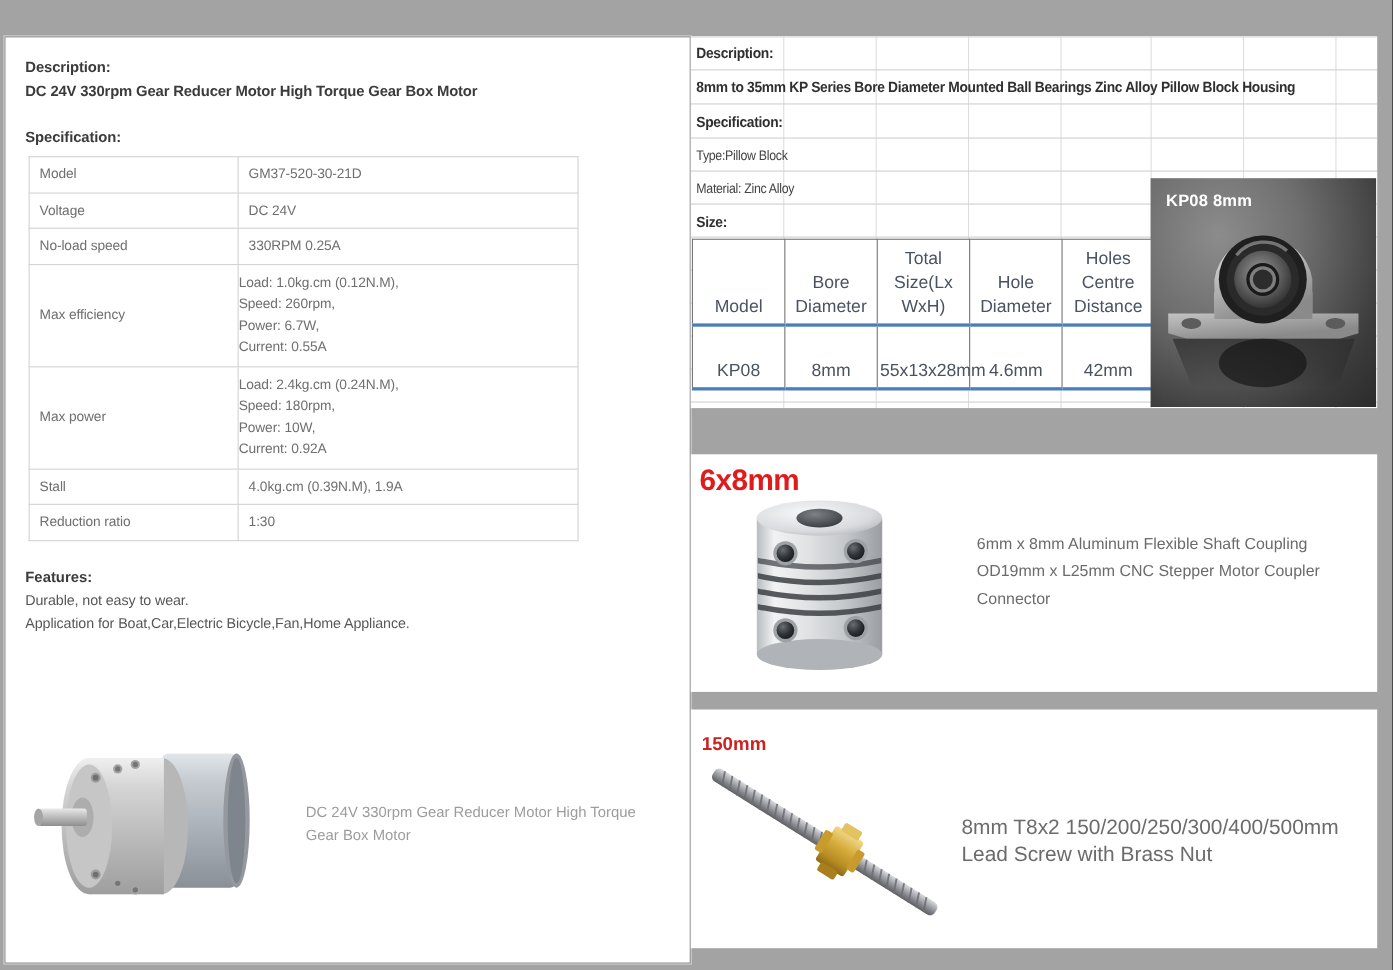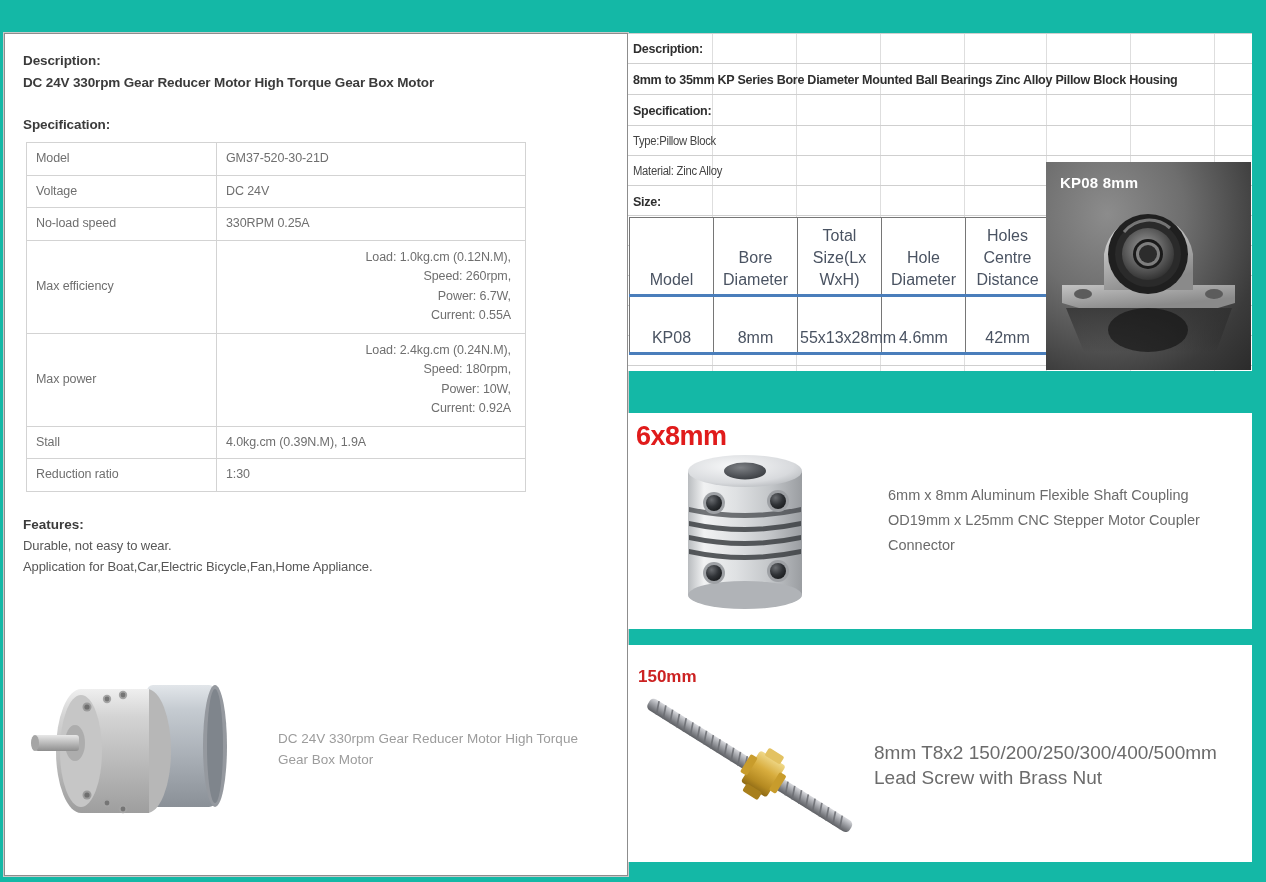--- a/index.html
+++ b/index.html
@@ -2,21 +2,21 @@
 <html><head>
 <meta charset="utf-8">
 <style>
   * { box-sizing: border-box; margin: 0; padding: 0; }
   html, body {
     width: 1266px; height: 882px;
     background: #000;
     font-family: "Liberation Sans", sans-serif;
     overflow: hidden;
   }
-  .stage { position: relative; width: 1266px; height: 882px; background: #14b8a6; }
+  .stage { position: relative; width: 1266px; height: 882px; background: #a3a3a3; }
 
   
   .left-panel {
     position: absolute;
     left: 4px; top: 33px;
     width: 624px; height: 843px;
     background: #ffffff;
     border: 1px solid #8d8d8d;
     box-shadow: 0 0 0 1px #c9c9c9;
     overflow: hidden;
@@ -47,21 +47,21 @@
   table.spec td {
     border: 1px solid #d3d3d3;
     color: #6f6f6f;
     font-size: 12.5px;
     padding: 6px 9px;
     vertical-align: middle;
     line-height: 19.5px;
     letter-spacing: -0.1px;
   }
   table.spec td.k { width: 190px; }
-  table.spec td.multi { padding: 7px 14px; text-align: right; }
+  table.spec td.multi { padding: 7px 0; }
 
   .features { margin-top: 22px; }
   .feat-head {
     font-size: 13.5px; font-weight: bold; color: #3b3b3b; line-height: 21px;
   }
   .feat-line {
     font-size: 13px; color: #575757; line-height: 21px; letter-spacing: -0.1px;
   }
 
   

